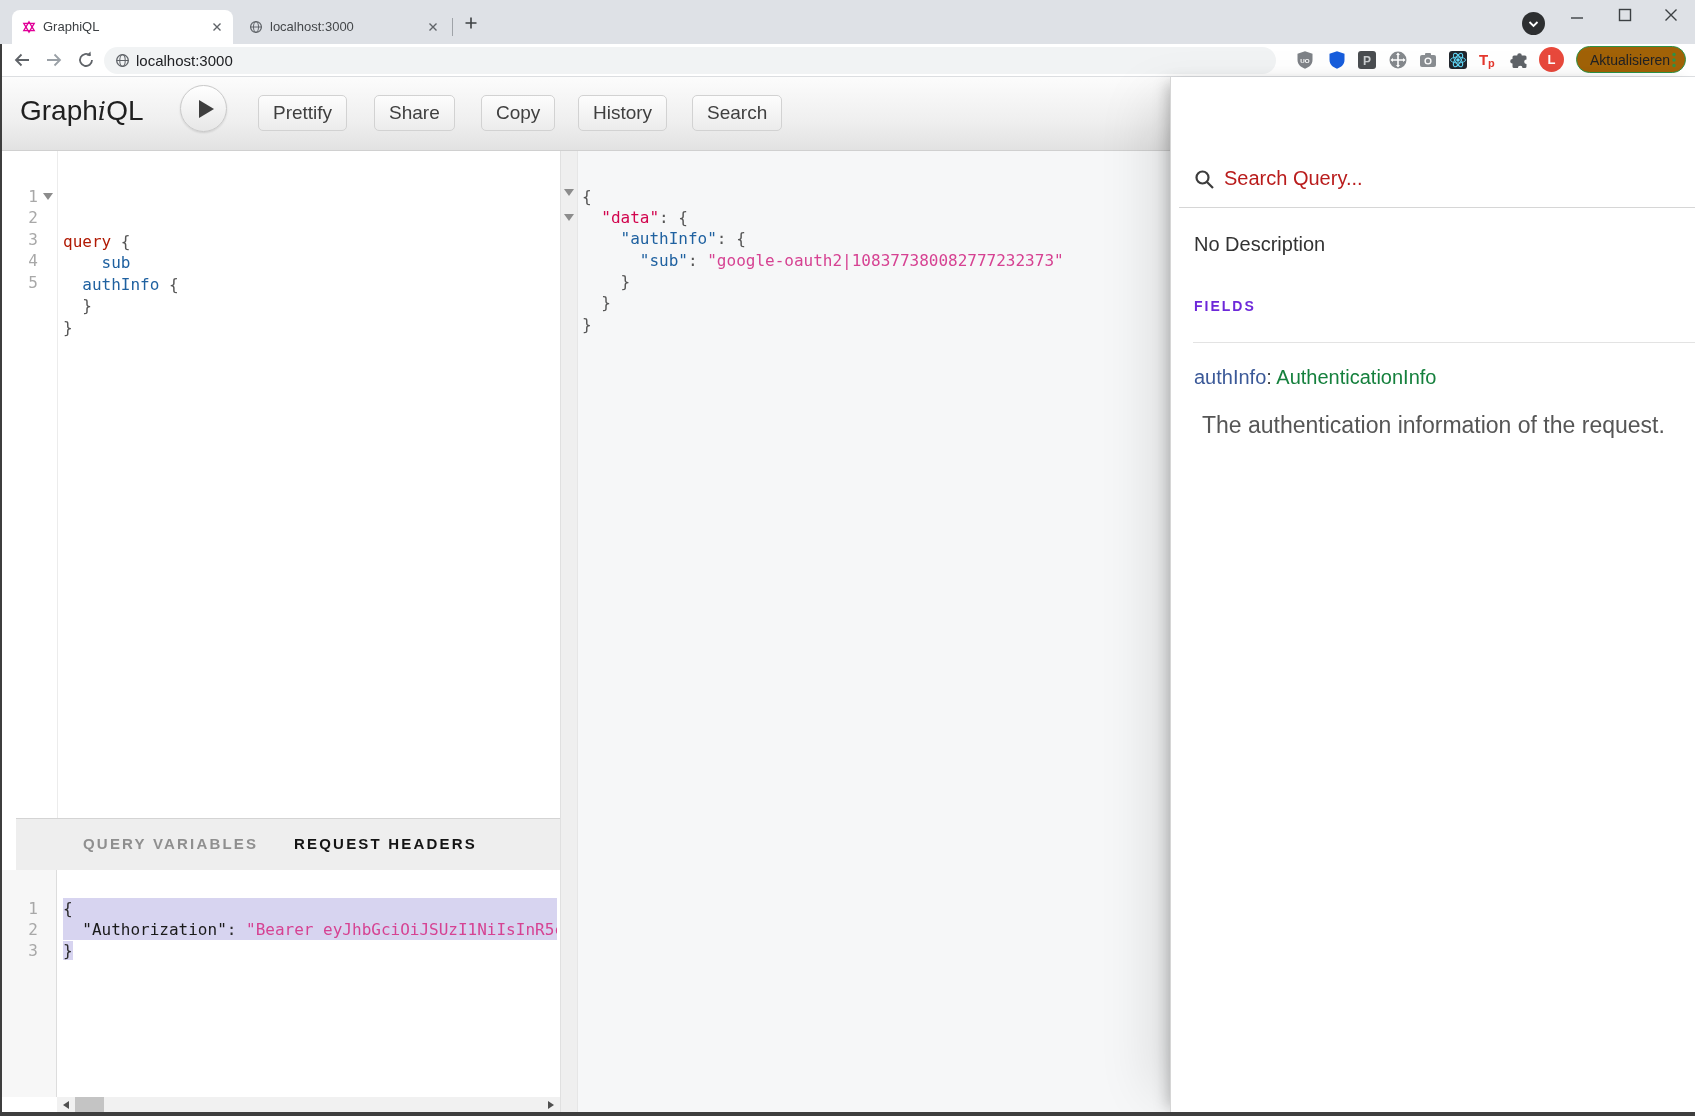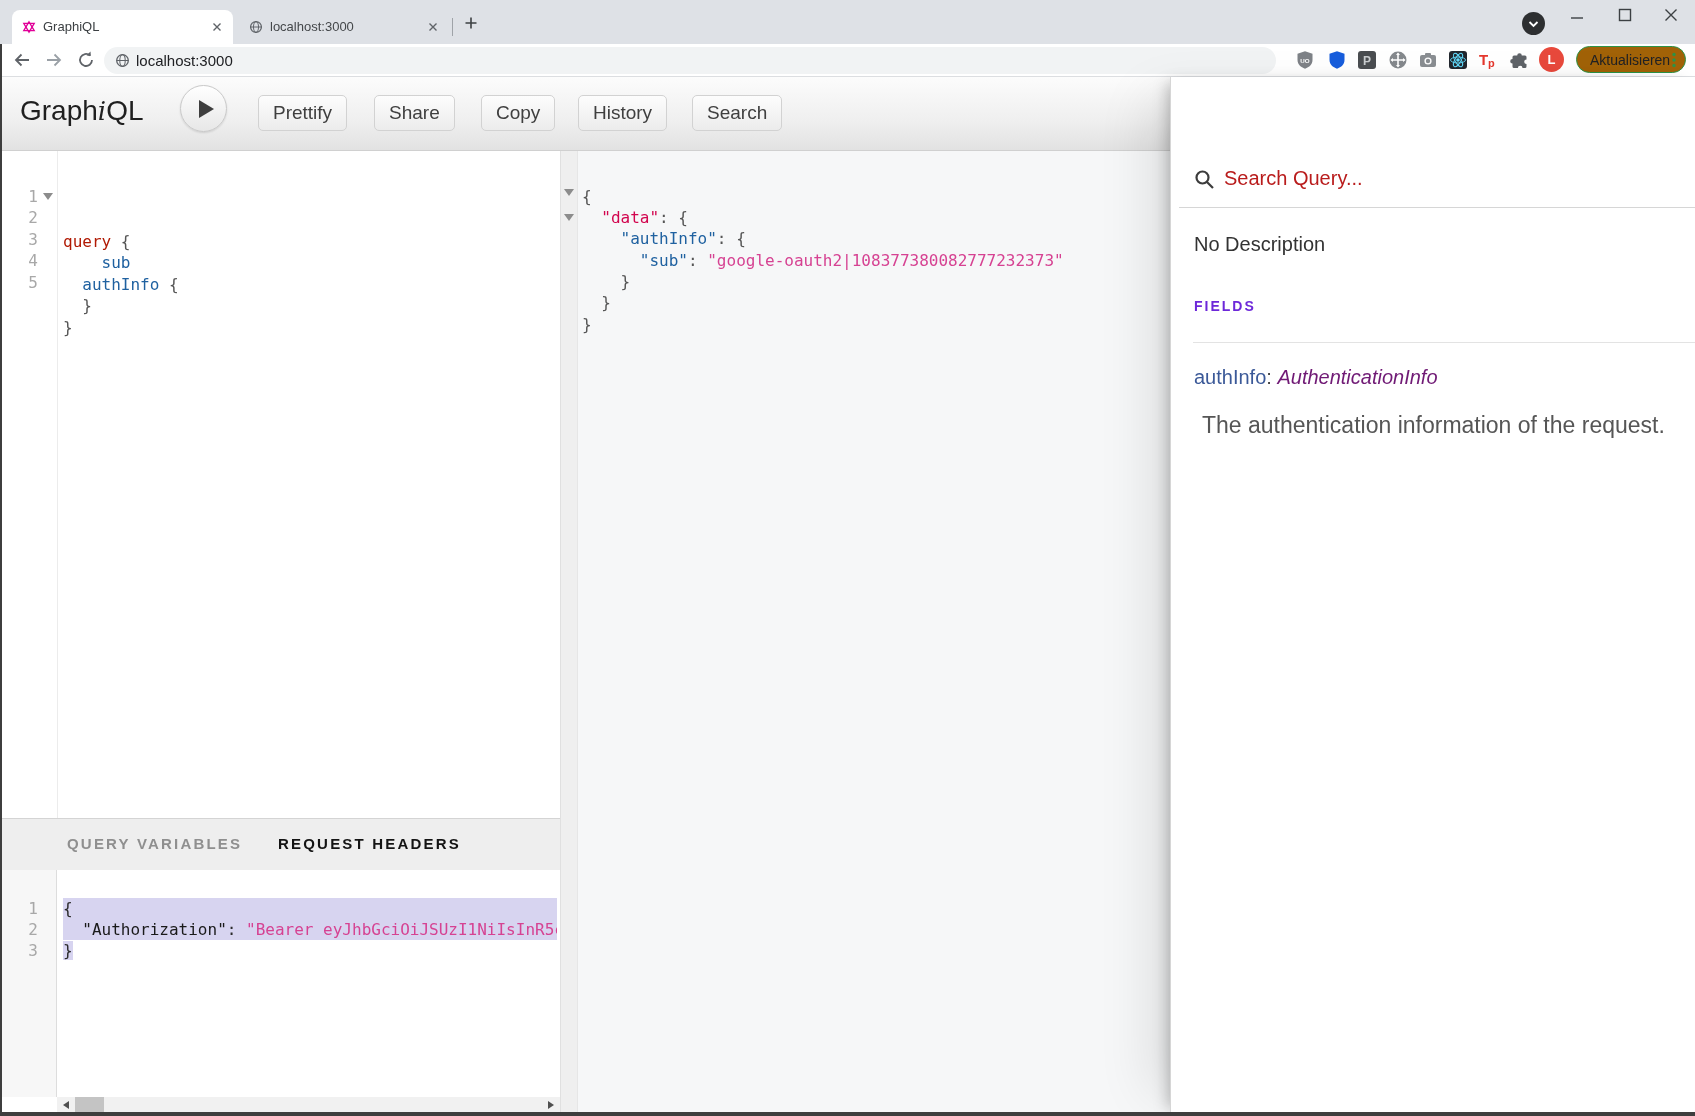--- a/index.html
+++ b/index.html
@@ -52,21 +52,21 @@
   .tk-pun2 { color:#2B2B2B; }
   .sel-extend { background:#D7D4F0; }
   .sel-tok { background:#D7D4F0; }
 
   .querypane { position:absolute; left:0; top:151px; width:560px; height:667px; background:#fff; }
   .querypane .gutline { position:absolute; left:57px; top:0; bottom:0; width:1px; background:#ECECEC; }
   .querypane .nums { position:absolute; left:0; top:35px; width:38px; }
   .querypane .code { position:absolute; left:63px; top:35px; right:2px; overflow:hidden;margin-top:45px; }
   .foldarrow { width:0; height:0; border-left:5.5px solid transparent; border-right:5.5px solid transparent; border-top:7px solid #8C8C8C; }
 
-  .vartitle { position:absolute; left:0; top:818px; width:560px; height:63px; background:#EEEEEE; border-top:1px solid #D4D4D4; border-bottom:1px solid #D4D4D4; }
+  .vartitle { position:absolute; left:16px; top:818px; width:560px; height:63px; background:#EEEEEE; border-top:1px solid #D4D4D4; border-bottom:1px solid #D4D4D4; }
   .vartab { position:absolute; top:16px; font-size:15px; font-weight:bold; letter-spacing:2.2px; }
   .vareditor { position:absolute; left:0; top:870px; width:560px; height:227px; background:#fff; overflow:hidden; }
   .vareditor .gut { position:absolute; left:0; top:0; bottom:0; width:57px; background:#F7F7F7; border-right:1px solid #DDDDDD; }
   .vareditor .nums { position:absolute; left:0; top:27.5px; width:38px; }
   .vareditor .code { position:absolute; left:63px; top:27.5px; width:494px; overflow:hidden; }
 
   .hscroll { position:absolute; left:57px; top:1097px; width:503px; height:15px; background:#F1F1F1; }
   .hs-arrow { position:absolute; top:3.5px; width:0; height:0; }
   .hs-left { left:6px; border-top:4.5px solid transparent; border-bottom:4.5px solid transparent; border-right:6px solid #4F4F4F; }
   .hs-right { right:6px; border-top:4.5px solid transparent; border-bottom:4.5px solid transparent; border-left:6px solid #4F4F4F; }
@@ -86,21 +86,21 @@
   .doc-search { position:absolute; left:8px; right:0; top:72px; height:59px; border-bottom:1px solid #D6D6D6; }
   .doc-search .mag { position:absolute; left:15px; top:20px; }
   .doc-search .ph { position:absolute; left:45px; top:18px; font-size:20px; color:#b91c1c; }
   .doc-content { position:absolute; left:0; top:131px; width:100%; height:900px; }
   .doc-nodesc { position:absolute; left:23px; top:25px; font-size:20px; color:#333; }
   .doc-fields { position:absolute; left:23px; top:90px; font-size:14px; font-weight:bold; letter-spacing:2px; color:#6d28d9; }
   .doc-hr { position:absolute; left:22px; right:0; top:134px; height:1px; background:#E3E3E3; }
   .doc-field { position:absolute; left:23px; top:158px; font-size:20px; }
   .doc-field .fname { color:#3B5998; }
   .doc-field .fcolon { color:#444; }
-  .doc-field .ftype { color:#701a75;font-style:italic; }
+  .doc-field .ftype { color:#15803d; }
   .doc-desc { position:absolute; left:31px; top:204px; font-size:23px; color:#565656; }
 
   
   .frame-left { position:absolute; left:0; top:44px; width:2px; height:1072px; background:#3E3E3E; }
   .frame-bottom { position:absolute; left:0; top:1112px; width:1695px; height:4px; background:#3E3E3E; }
 </style>
 </head>
 <body>
 
 <div class="tabstrip">

